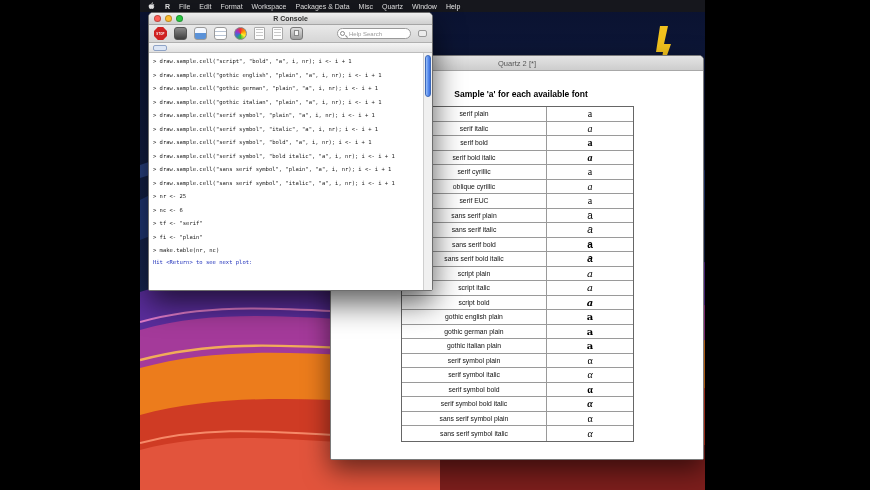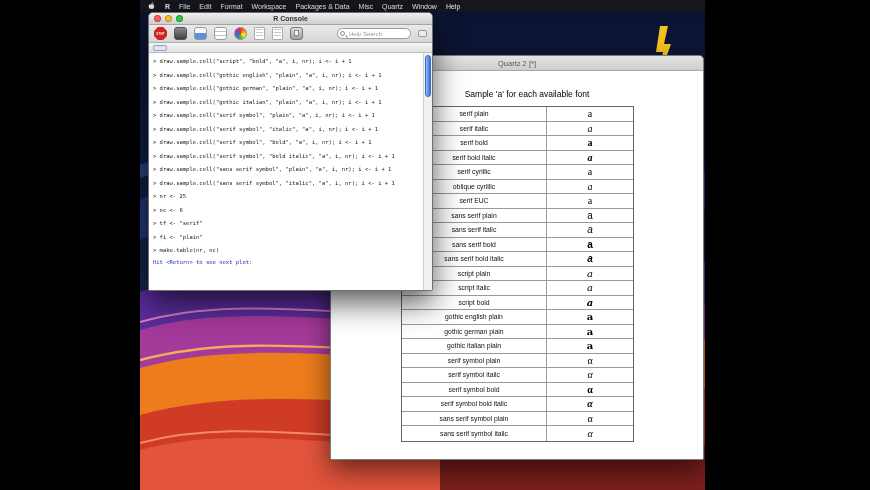--- a/index.html
+++ b/index.html
@@ -22,22 +22,22 @@
   .win { position:absolute; border-radius:5px 5px 2px 2px; overflow:hidden; }
 
   
   .qwindow { left:190px; top:55px; width:374px; height:405px; z-index:20;
     background:#fff; border:1px solid #7a7a7a; box-shadow:0 10px 26px rgba(0,0,0,0.55); }
   .qtitlebar { position:absolute; top:0; left:0; right:0; height:15px;
     background:linear-gradient(#e4e4e4,#cdcdcd); border-bottom:1px solid #a8a8a8;
     display:flex; align-items:center; justify-content:center;
     font-size:7.5px; color:#555; }
   .qcontent { position:absolute; top:15px; left:0; right:0; bottom:0; background:#fff; }
-  .plot-title { position:absolute; top:18px; left:10px; width:100%; text-align:center;
-    font-weight:normal; font-size:8.5px; color:#000; }
+  .plot-title { position:absolute; top:18px; left:4px; width:100%; text-align:center;
+    font-weight:bold; font-size:8.5px; color:#000; }
   .font-table { position:absolute; left:70px; top:35px; width:233px; border:1px solid #666; background:#fff; }
   .frow { display:flex; height:14.5px; border-bottom:1px solid #9a9a9a; }
   .frow:last-child { border-bottom:none; }
   .fname { width:145px; border-right:1px solid #9a9a9a; display:flex; align-items:center;
     justify-content:center; font-size:6.8px; color:#111; }
   .fsample { flex:1; display:flex; align-items:center; justify-content:center; font-size:10px; color:#000; }
   .s-serif { font-family:"Liberation Serif", serif; }
   .s-serif-italic { font-family:"Liberation Serif", serif; font-style:italic; }
   .s-serif-bold { font-family:"Liberation Serif", serif; font-weight:bold; }
   .s-serif-bold-italic { font-family:"Liberation Serif", serif; font-weight:bold; font-style:italic; }

